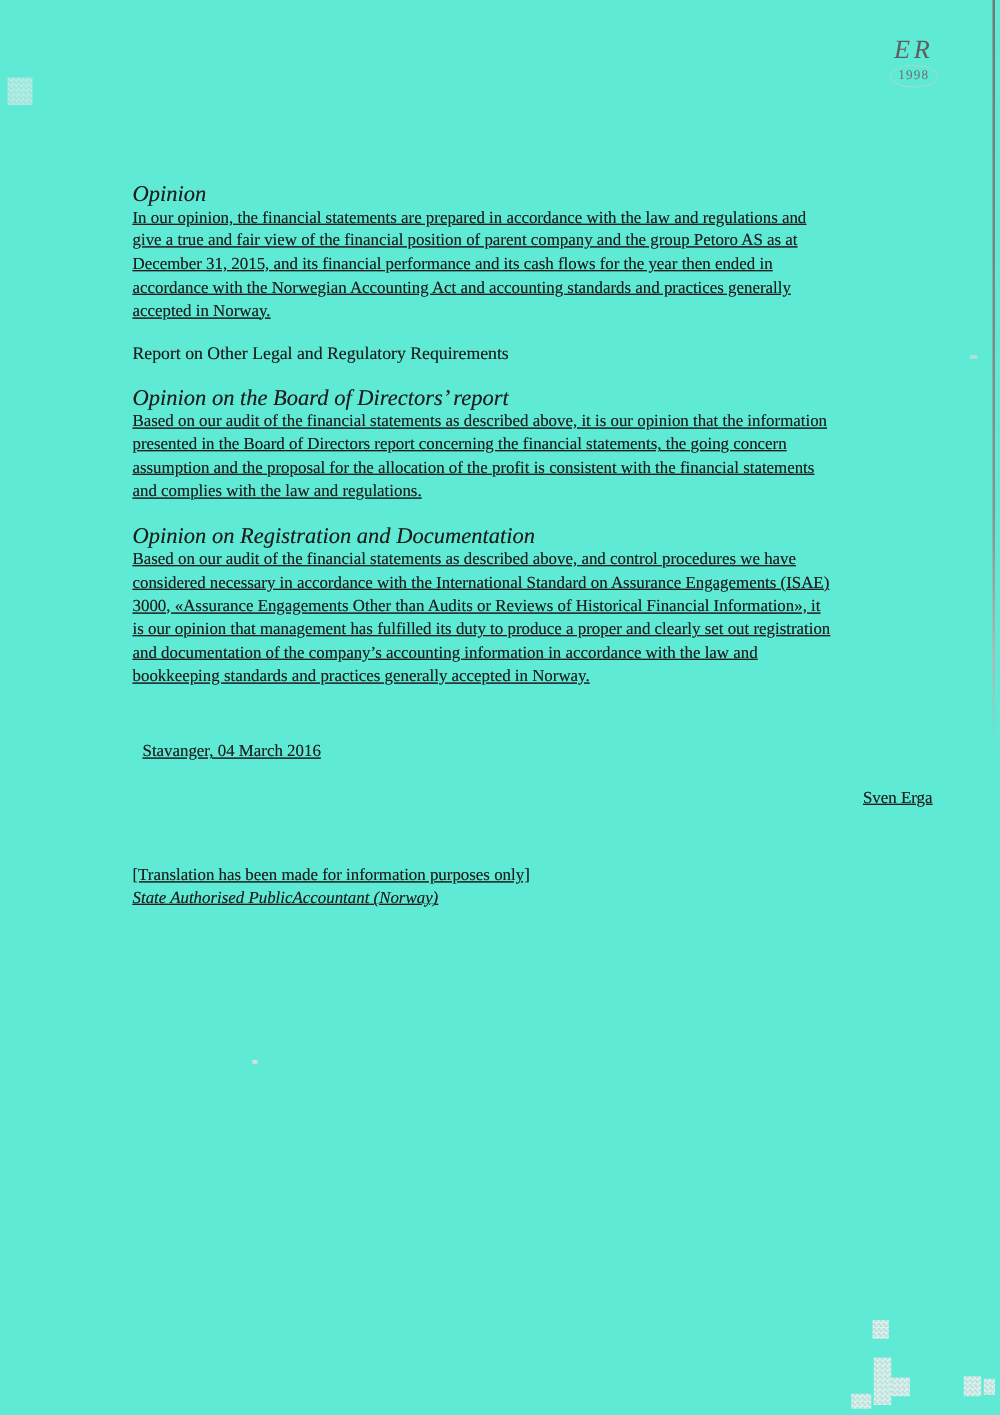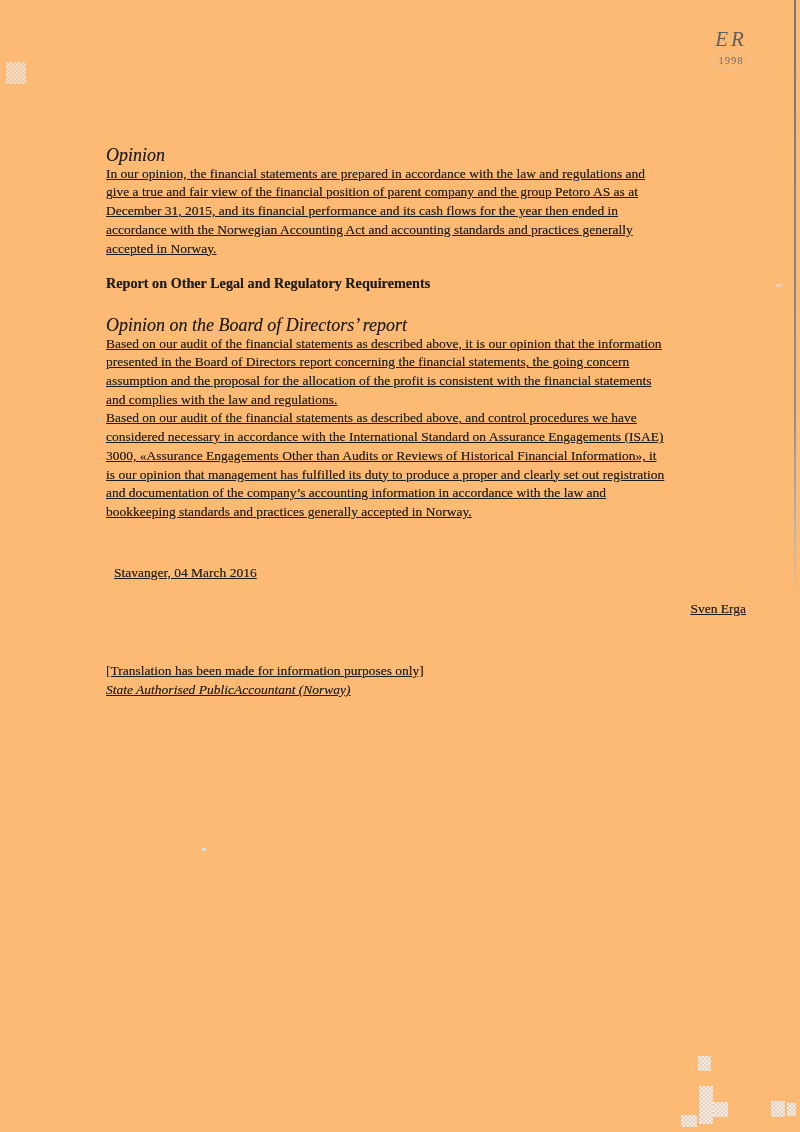--- a/index.html
+++ b/index.html
@@ -1,19 +1,19 @@
 <!DOCTYPE html>
 <html><head>
 <meta charset="utf-8">
 <style>
   html,body{margin:0;padding:0;background:#ffffff;}
   .page{
     position:relative;
     width:800px;height:1132px;
-    background:#fdba74;
+    background:#5eead4;
     overflow:hidden;
     font-family:"Liberation Serif", serif;
     color:#1e1e1e;
   }
   
   .scan-line{
     position:absolute;left:794px;top:0;width:2px;height:598px;
     background:linear-gradient(to bottom,
       #777 0%, #848484 40%, #909090 70%, #b5b5b5 88%, rgba(180,180,180,0) 100%);
   }
@@ -43,21 +43,21 @@
   }
   
   .content{
     position:absolute;left:106px;top:146px;width:640px;
     font-size:13.5px;line-height:18.7px;
     text-shadow:0 0 .4px rgba(30,30,30,.55);
   }
   .para{margin:0;white-space:pre;text-decoration:underline;}
   .h-italic{margin:0;font-style:italic;font-weight:normal;font-size:18px;}
   .h-bold{
-    margin:16px 0 23px 0;font-weight:bold;font-size:14.2px;
+    margin:16px 0 16px 0;font-weight:normal;font-size:14.2px;
     font-style:normal;
   }
   .mt-section{margin-top:17px;}
   .place-date{margin:42px 0 0 8px;}
   .sig-name{margin:18px 0 0 0;text-align:right;}
   .sig-title{margin:0;font-style:italic;}
   .footnote{margin:43px 0 0 0;}
 </style>
 </head>
 <body>
@@ -90,20 +90,21 @@
 accepted in Norway.</p>
 
     <h2 class="h-bold">Report on Other Legal and Regulatory Requirements</h2>
 
     <h3 class="h-italic">Opinion on the Board of Directors’ report</h3>
     <p class="para">Based on our audit of the financial statements as described above, it is our opinion that the information
 presented in the Board of Directors report concerning the financial statements, the going concern
 assumption and the proposal for the allocation of the profit is consistent with the financial statements
 and complies with the law and regulations.</p>
 
+    <h3 class="h-italic mt-section">Opinion on Registration and Documentation</h3>
     <p class="para">Based on our audit of the financial statements as described above, and control procedures we have
 considered necessary in accordance with the International Standard on Assurance Engagements (ISAE)
 3000, «Assurance Engagements Other than Audits or Reviews of Historical Financial Information», it
 is our opinion that management has fulfilled its duty to produce a proper and clearly set out registration
 and documentation of the company’s accounting information in accordance with the law and
 bookkeeping standards and practices generally accepted in Norway.</p>
 
     <p class="para place-date">Stavanger, 04 March 2016</p>
 
     <p class="para sig-name">Sven Erga</p>

